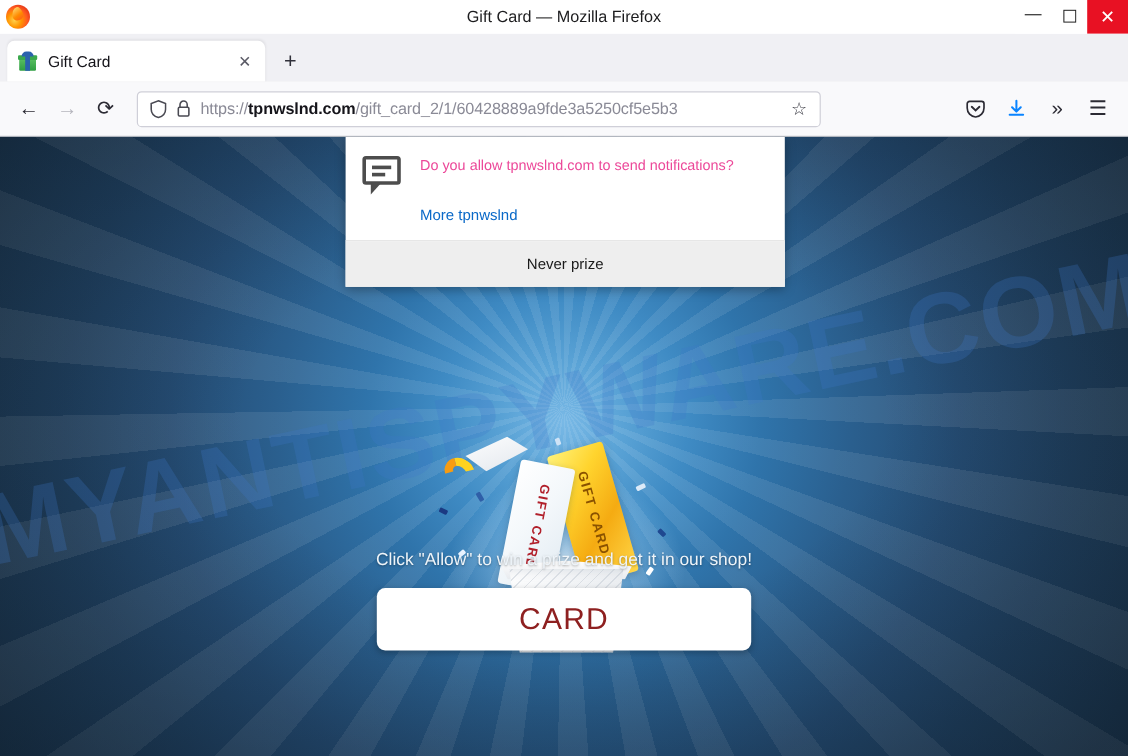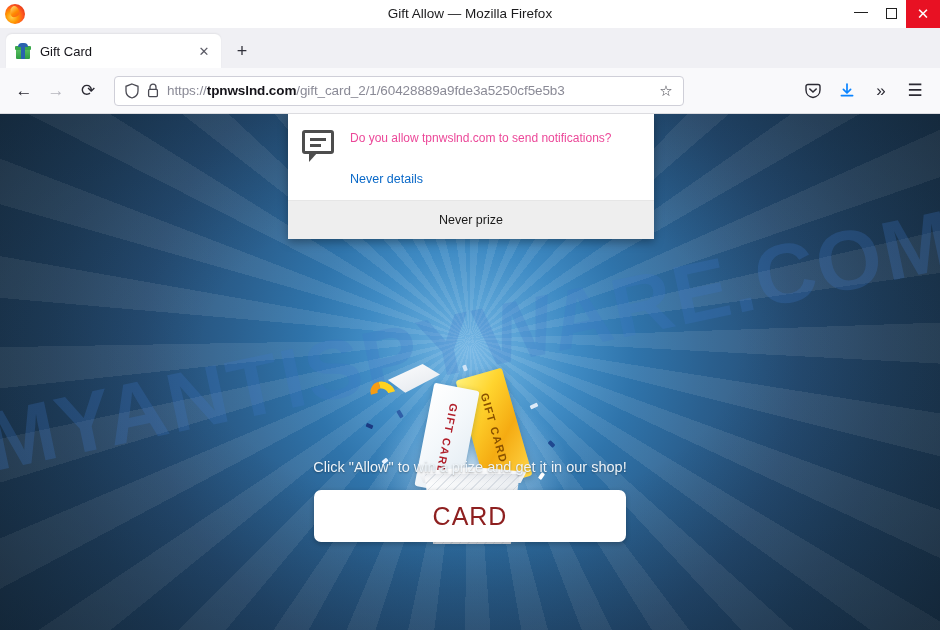--- a/index.html
+++ b/index.html
@@ -424,21 +424,21 @@
   .btn-never {
     background: #eeeeee;
     color: #1a1a1a;
   }
 </style>
 </head>
 <body>
 
 <div class="titlebar">
   <div class="ff-logo"></div>
-  <div class="title-text">Gift Allow — Mozilla Firefox</div>
+  <div class="title-text">Gift Card — Mozilla Firefox</div>
   <div class="win-controls">
     <div class="win-btn min">—</div>
     <div class="win-btn max">
       <svg width="11" height="11" viewBox="0 0 11 11">
         <rect x="0.5" y="0.5" width="10" height="10" fill="none" stroke="#202020" stroke-width="1"></rect>
       </svg>
     </div>
     <div class="win-btn close">✕</div>
   </div>
 </div>
@@ -532,18 +532,18 @@
   <div class="allow-btn">CARD</div>
 
   <div class="notif">
     <div class="notif-body">
       <div class="notif-icon">
         <div class="bubble"></div>
         <div class="tail"></div>
       </div>
       <div class="notif-text">Do you allow tpnwslnd.com to send notifications?</div>
     </div>
-    <div class="notif-more">Never details</div>
+    <div class="notif-more">More tpnwslnd</div>
     <div class="notif-actions">
       <div class="btn-never">Never prize</div>
     </div>
   </div>
 </div>
 
 </body></html>

